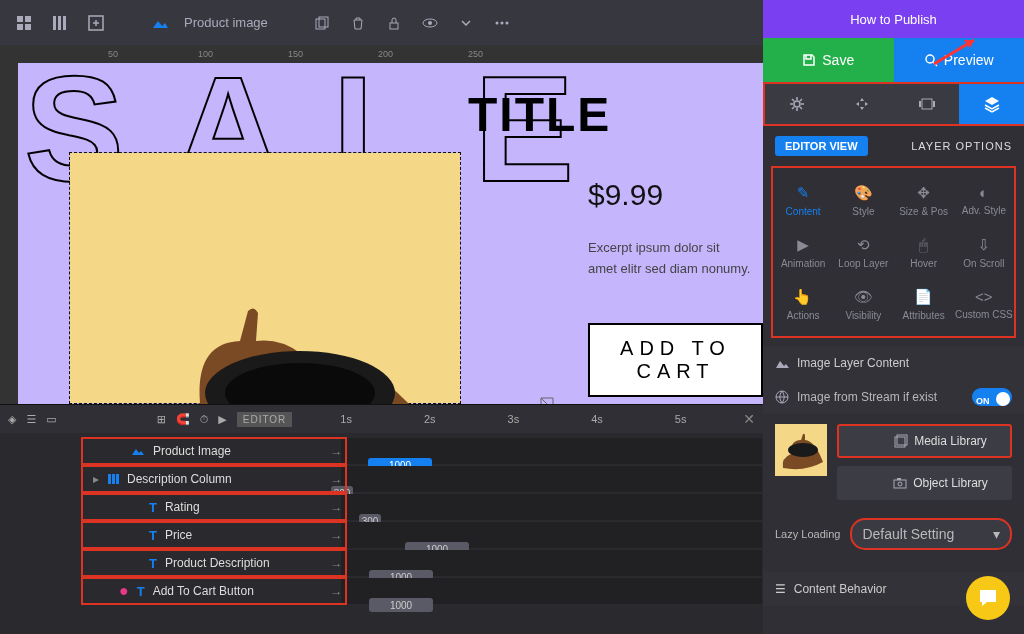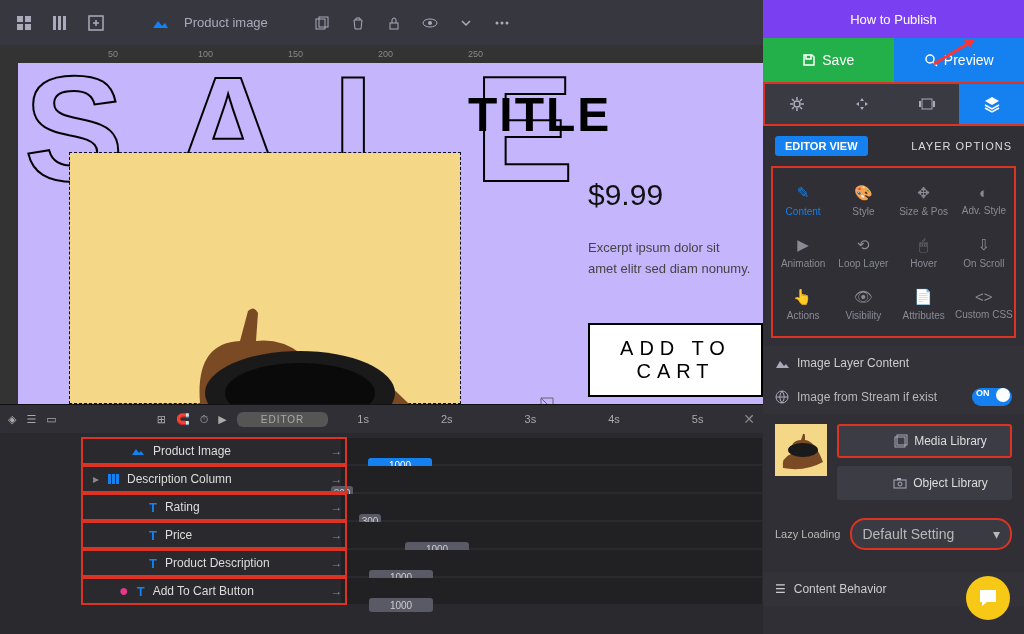--- a/index.html
+++ b/index.html
@@ -17,22 +17,22 @@
 .canvas { position:absolute; left:0; top:18px; right:0; bottom:0; background:#c4b5fd; }
 .yellow-box { position:absolute; left:52px; top:90px; width:390px; height:250px; background:#f5d788; outline:1px dashed #111; }
 .sale { position:absolute; left:6px; top:-20px; font-size:150px; font-weight:700; letter-spacing:50px; color:transparent; -webkit-text-stroke:2px #000; font-family:Arial Black,Arial; }
 .title { position:absolute; left:450px; top:24px; font-size:48px; font-weight:900; color:#000; font-family:Arial Black,Arial; letter-spacing:2px; }
 .price { position:absolute; left:570px; top:115px; font-size:30px; color:#111; }
 .excerpt { position:absolute; left:570px; top:175px; right:12px; font-size:13px; color:#444; line-height:1.6; }
 .addcart { position:absolute; left:570px; top:260px; border:2px solid #000; padding:12px 24px; font-size:20px; letter-spacing:6px; color:#000; background:#fff; font-family:Arial Black,Arial; }
 .shoe { position:absolute; left:60px; top:130px; width:330px; height:210px; }
 .timeline { position:absolute; left:0; bottom:0; right:261px; height:230px; background:#2a2a2e; border-top:1px solid #111; }
 .tl-top { height:28px; background:#2f2f35; display:flex; align-items:center; padding:0 8px; gap:10px; font-size:11px; color:#aaa; }
-.tl-top .ed-tag { background:#555; padding:2px 24px; border-radius:6px; font-size:10px; letter-spacing:1px; }
-.tl-top .secs { display:flex; gap:72px; margin-left:19px; flex:1; }
+.tl-top .ed-tag { background:#555; padding:2px 6px; border-radius:0; font-size:10px; letter-spacing:1px; }
+.tl-top .secs { display:flex; gap:72px; margin-left:38px; flex:1; }
 .tl-top .close { cursor:pointer; color:#888; font-size:14px; }
 .tl-rows { padding-top:4px; }
 .tl-row { display:flex; align-items:center; height:28px; border:1px solid transparent; position:relative; }
 .tl-row.hi::after{content:'';position:absolute;left:80px;right:415px;top:-1px;bottom:-1px;border:2px solid #d32;pointer-events:none;}
 .tl-row .name { width:340px; display:flex; align-items:center; padding-left:130px; gap:8px; color:#ddd; font-size:12px; background:#2a2a2e; height:100%; }
 .tl-row .name.sub { padding-left:148px; }
 .tl-row .bar-area { flex:1; position:relative; height:100%; background:#212124; }
 .tl-row .in-ico { font-size:11px; }
 .tl-row .key { position:absolute; right:416px; width:16px; color:#888; text-align:center; }
 .bar { position:absolute; height:14px; top:20px; border-radius:3px; background:#5a5a66; font-size:10px; color:#ccc; display:flex; align-items:center; justify-content:center; }
@@ -49,21 +49,21 @@
 .tabs4 .t.act { background:#1580f0; color:#fff; }
 .ev-row { display:flex; align-items:center; justify-content:space-between; padding:10px 12px; }
 .ev-tag { background:#1580f0; color:#fff; padding:4px 10px; border-radius:3px; font-size:11px; font-weight:bold; }
 .lo { font-size:11px; color:#ddd; letter-spacing:1px; }
 .grid12 { display:grid; grid-template-columns:repeat(4,1fr); border:2px solid #d32; margin:0 8px; padding:6px 0; }
 .gitem { display:flex; flex-direction:column; align-items:center; justify-content:center; height:52px; cursor:pointer; font-size:10px; color:#8a8a95; gap:4px; }
 .gitem.act { color:#1580f0; }
 .gitem .gi { font-size:15px; }
 .sect-h { display:flex; align-items:center; gap:8px; padding:10px 12px; font-size:12px; color:#ccc; background:#323238; margin-top:8px; }
 .row1 { display:flex; align-items:center; justify-content:space-between; padding:8px 12px; background:#323238; font-size:12px; }
-.toggle { width:40px; height:18px; border-radius:9px; background:#1580f0; position:relative; display:flex; align-items:flex-start; justify-content:flex-start; padding-left:4px; color:#fff; font-size:9px; font-weight:bold; }
+.toggle { width:40px; height:18px; border-radius:9px; background:#1580f0; position:relative; display:flex; align-items:flex-end; justify-content:flex-start; padding-left:4px; color:#fff; font-size:9px; font-weight:bold; }
 .toggle::after{ content:''; width:14px; height:14px; background:#fff; border-radius:50%; position:absolute; right:2px; }
 .thumb-row { display:flex; gap:10px; padding:10px 12px; align-items:flex-start; position:relative; }
 .thumb { width:52px; height:52px; background:#f5d788; border-radius:3px; position:relative; z-index:1; }
 .lib-btns { flex:1; display:flex; flex-direction:column; gap:8px; }
 .lib-btn { height:34px; background:#3c3c45; display:flex; align-items:center; justify-content:center; gap:6px; font-size:12px; color:#ddd; border-radius:3px; cursor:pointer; position:relative;padding-left:32px; }
 .redbox { border:2px solid #d32; }
 .lazy-row { display:flex; align-items:center; gap:10px; padding:8px 12px; font-size:11px; }
 .sel { flex:1; background:#3a3a42; height:32px; display:flex; align-items:center; padding:0 10px; justify-content:space-between; font-size:14px; border-radius:15px; }
 .chat { position:absolute; right:14px; bottom:14px; width:44px; height:44px; border-radius:50%; background:#f7c815; display:flex; align-items:center; justify-content:center; color:#fff; font-size:20px; }
 svg { display:block; }

